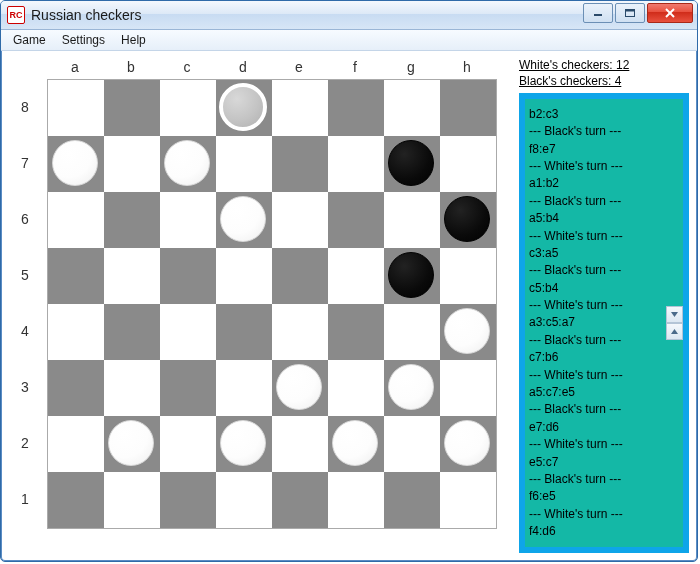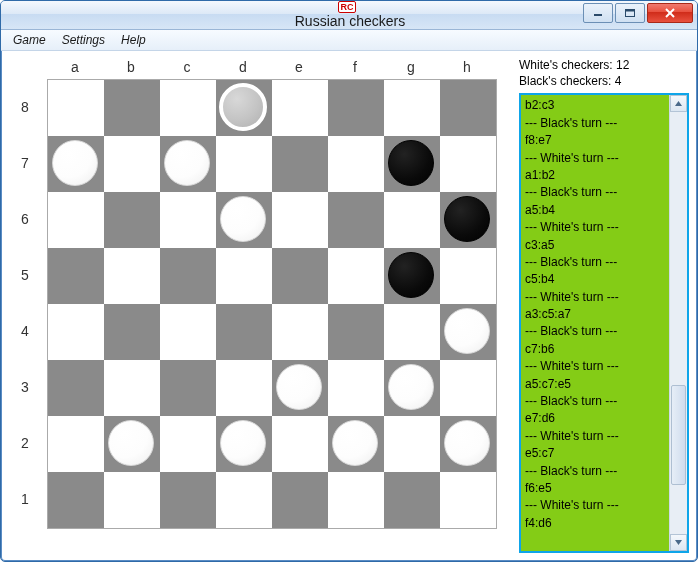--- a/index.html
+++ b/index.html
@@ -15,21 +15,20 @@
     overflow:hidden;
     position:relative;
   }
   .titlebar {
     height:28px;
     background:linear-gradient(to bottom,#f4f8fd 0%,#dde9f7 45%,#c7dbf2 46%,#d7e6f6 100%);
     border-bottom:1px solid #9ab6d6;
     display:flex; align-items:center;
     padding:0 4px 0 6px;
     position:relative;
-    flex-direction:column;
   }
   .app-icon {
     width:16px; height:16px;
     background:#fff;
     border:1px solid #c00;
     border-radius:2px;
     display:flex; align-items:center; justify-content:center;
     font-size:9px; font-weight:bold; color:#c00;
     margin-right:6px;
     line-height:1;
@@ -51,21 +50,20 @@
     border-color:#a82818;
   }
 
   .menubar {
     height:20px;
     background:linear-gradient(to bottom,#f7fbff,#e6eff9);
     border-bottom:1px solid #c4d5e8;
     display:flex; align-items:center;
     padding-left:6px;
     gap:4px;
-    font-style:italic;
   }
   .menu-item { padding:2px 6px; color:#1a1a1a; cursor:default; }
 
   .content {
     position:absolute; top:50px; bottom:2px; left:2px; right:2px;
     background:#fff;
     display:flex;
   }
 
   
@@ -123,28 +121,29 @@
     border:4px solid #fff;
     top:3px; left:3px; width:48px; height:48px;
   }
 
   
   .side {
     flex:1;
     padding:6px 6px 6px 2px;
     display:flex; flex-direction:column;
   }
-  .counts { margin-bottom:4px; line-height:1.35; }
+  .counts { margin-bottom:4px; line-height:1.35;text-decoration:underline; }
   .log-box {
     flex:1;
-    border:2px solid #0ea5e9;
-    background:#84cc16;
+    border:6px solid #0ea5e9;
+    background:#14b8a6;
     position:relative;
     display:flex;
     overflow:hidden;
+    align-items:center;
   }
   .log-content {
     flex:1;
     padding:2px 4px;
     line-height:1.45;
     overflow:hidden;
     white-space:pre-line;
   }
   .log-scrollbar {
     width:17px;

